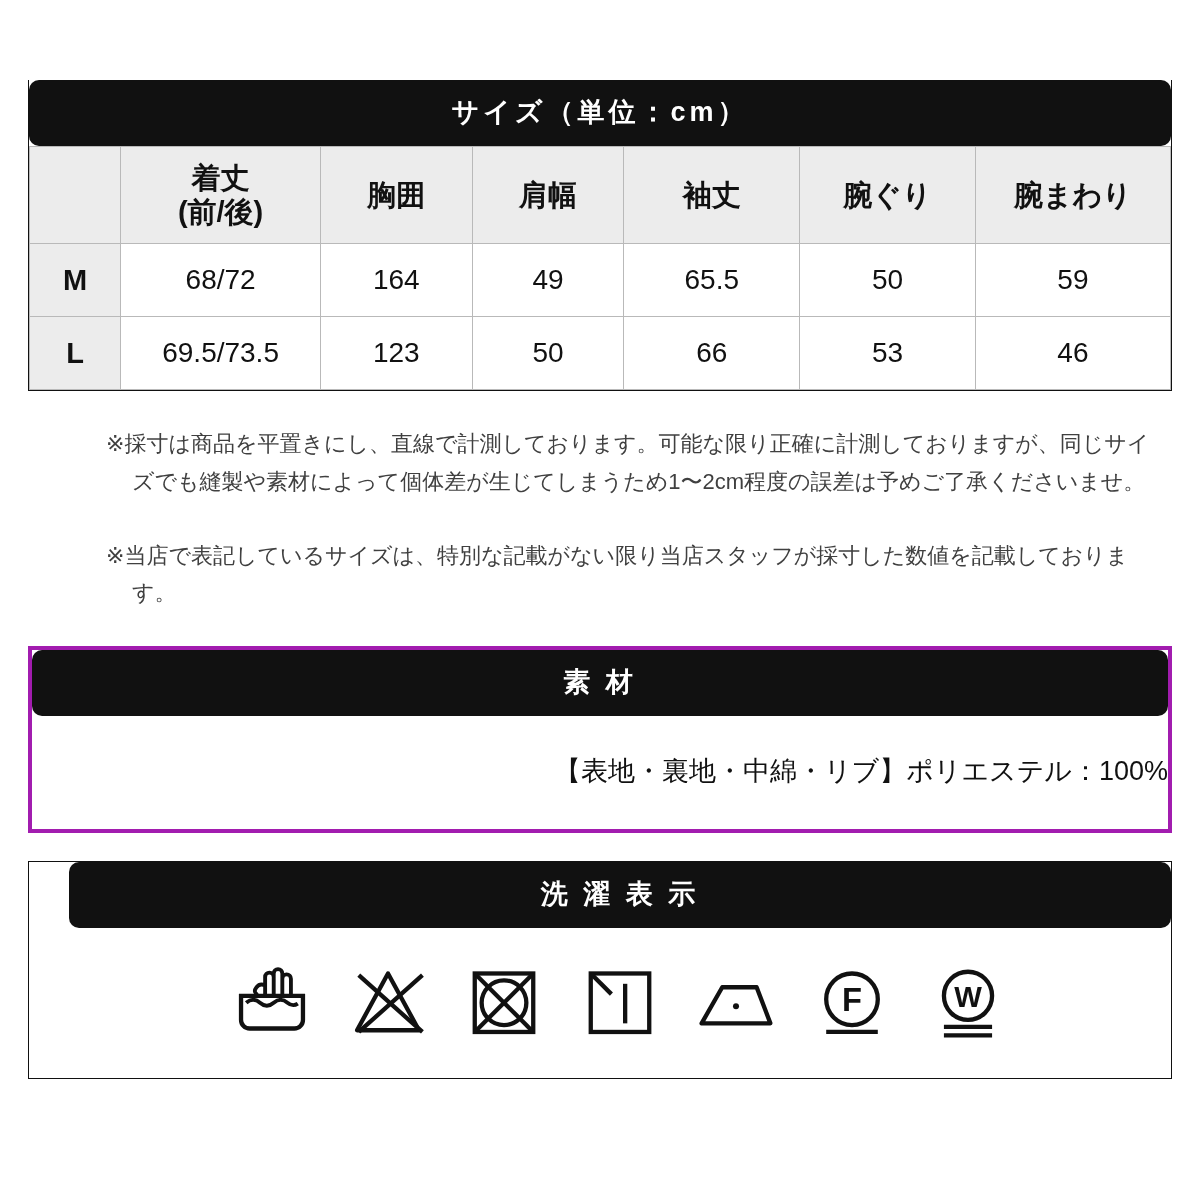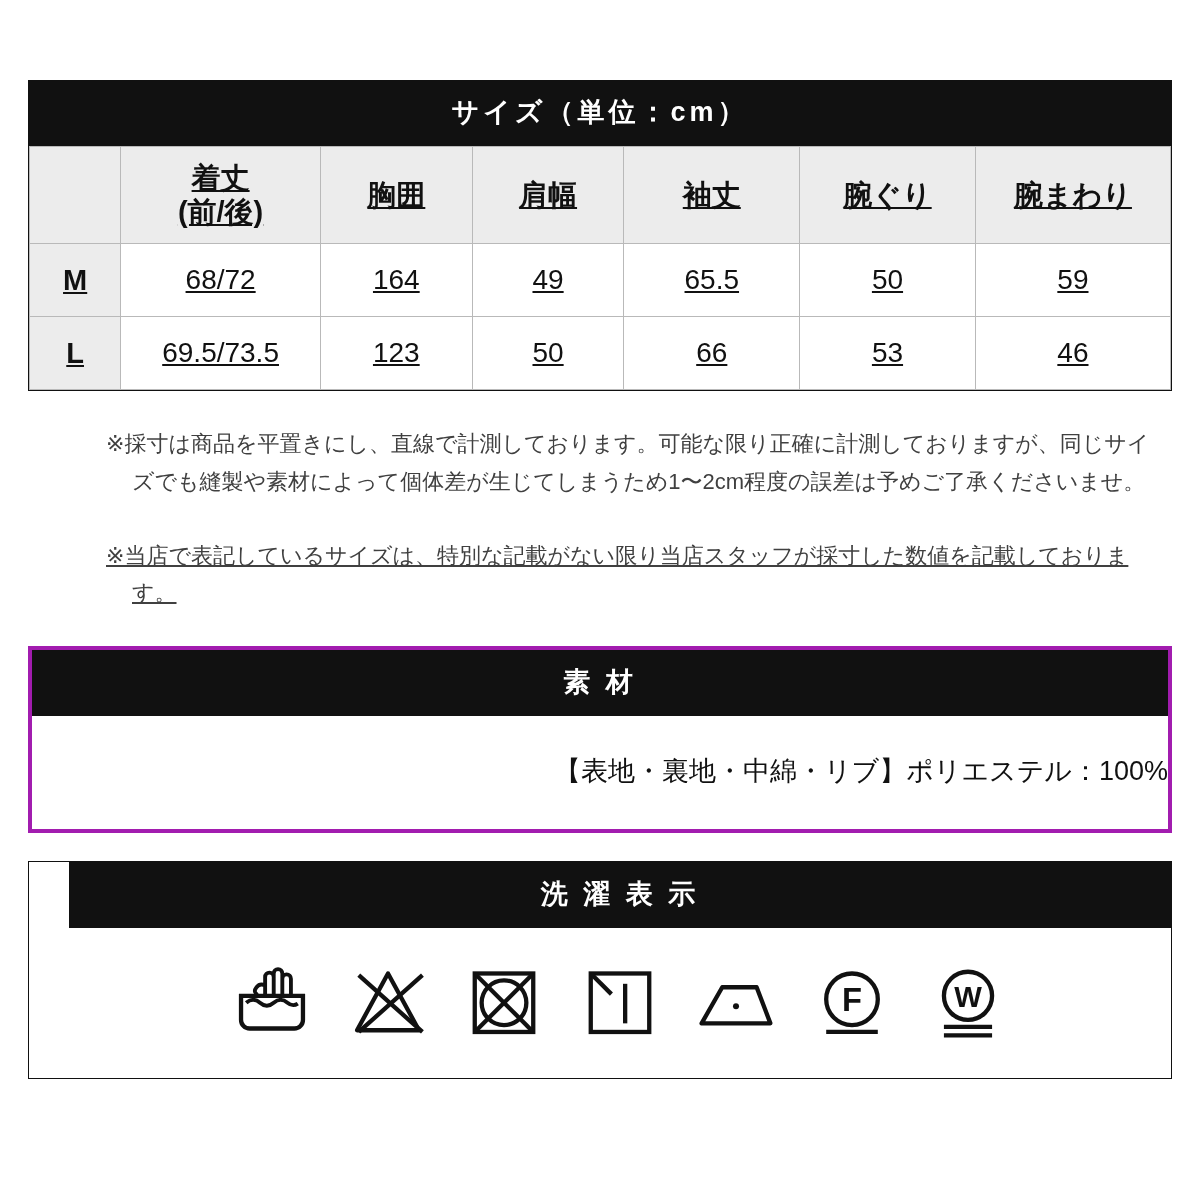--- a/index.html
+++ b/index.html
@@ -25,33 +25,33 @@
   
   .band {
     background: #111111;
     color: #ffffff;
     text-align: center;
     font-size: 27px;
     font-weight: bold;
     letter-spacing: 4px;
     line-height: 1;
     padding: 19px 0 20px;
+    border-radius: 10px;
   }
 
   
   .size-block {
     margin-top: 80px;
     border: 1px solid #111111;
     border-top: none;
   }
   table.size-table {
     width: 100%;
     border-collapse: collapse;
     table-layout: fixed;
-    text-decoration: underline;
   }
   table.size-table th,
   table.size-table td {
     border: 1px solid #b9b9b9;
     text-align: center;
     vertical-align: middle;
     font-size: 28px;
     font-weight: normal;
     color: #111111;
   }
@@ -90,21 +90,21 @@
   }
   .note {
     position: relative;
     font-size: 22px;
     line-height: 1.72;
     color: #404040;
     margin-bottom: 36px;
     text-indent: -26px;
     padding-left: 26px;
   }
-  .note:last-child { margin-bottom: 0; text-decoration: underline; }
+  .note:last-child { margin-bottom: 0; }
 
   
   .material-block {
     margin-top: 34px;
     border: 4px solid #a21caf;
   }
   .material-body {
     text-align: right;
     font-size: 27px;
     line-height: 1;

